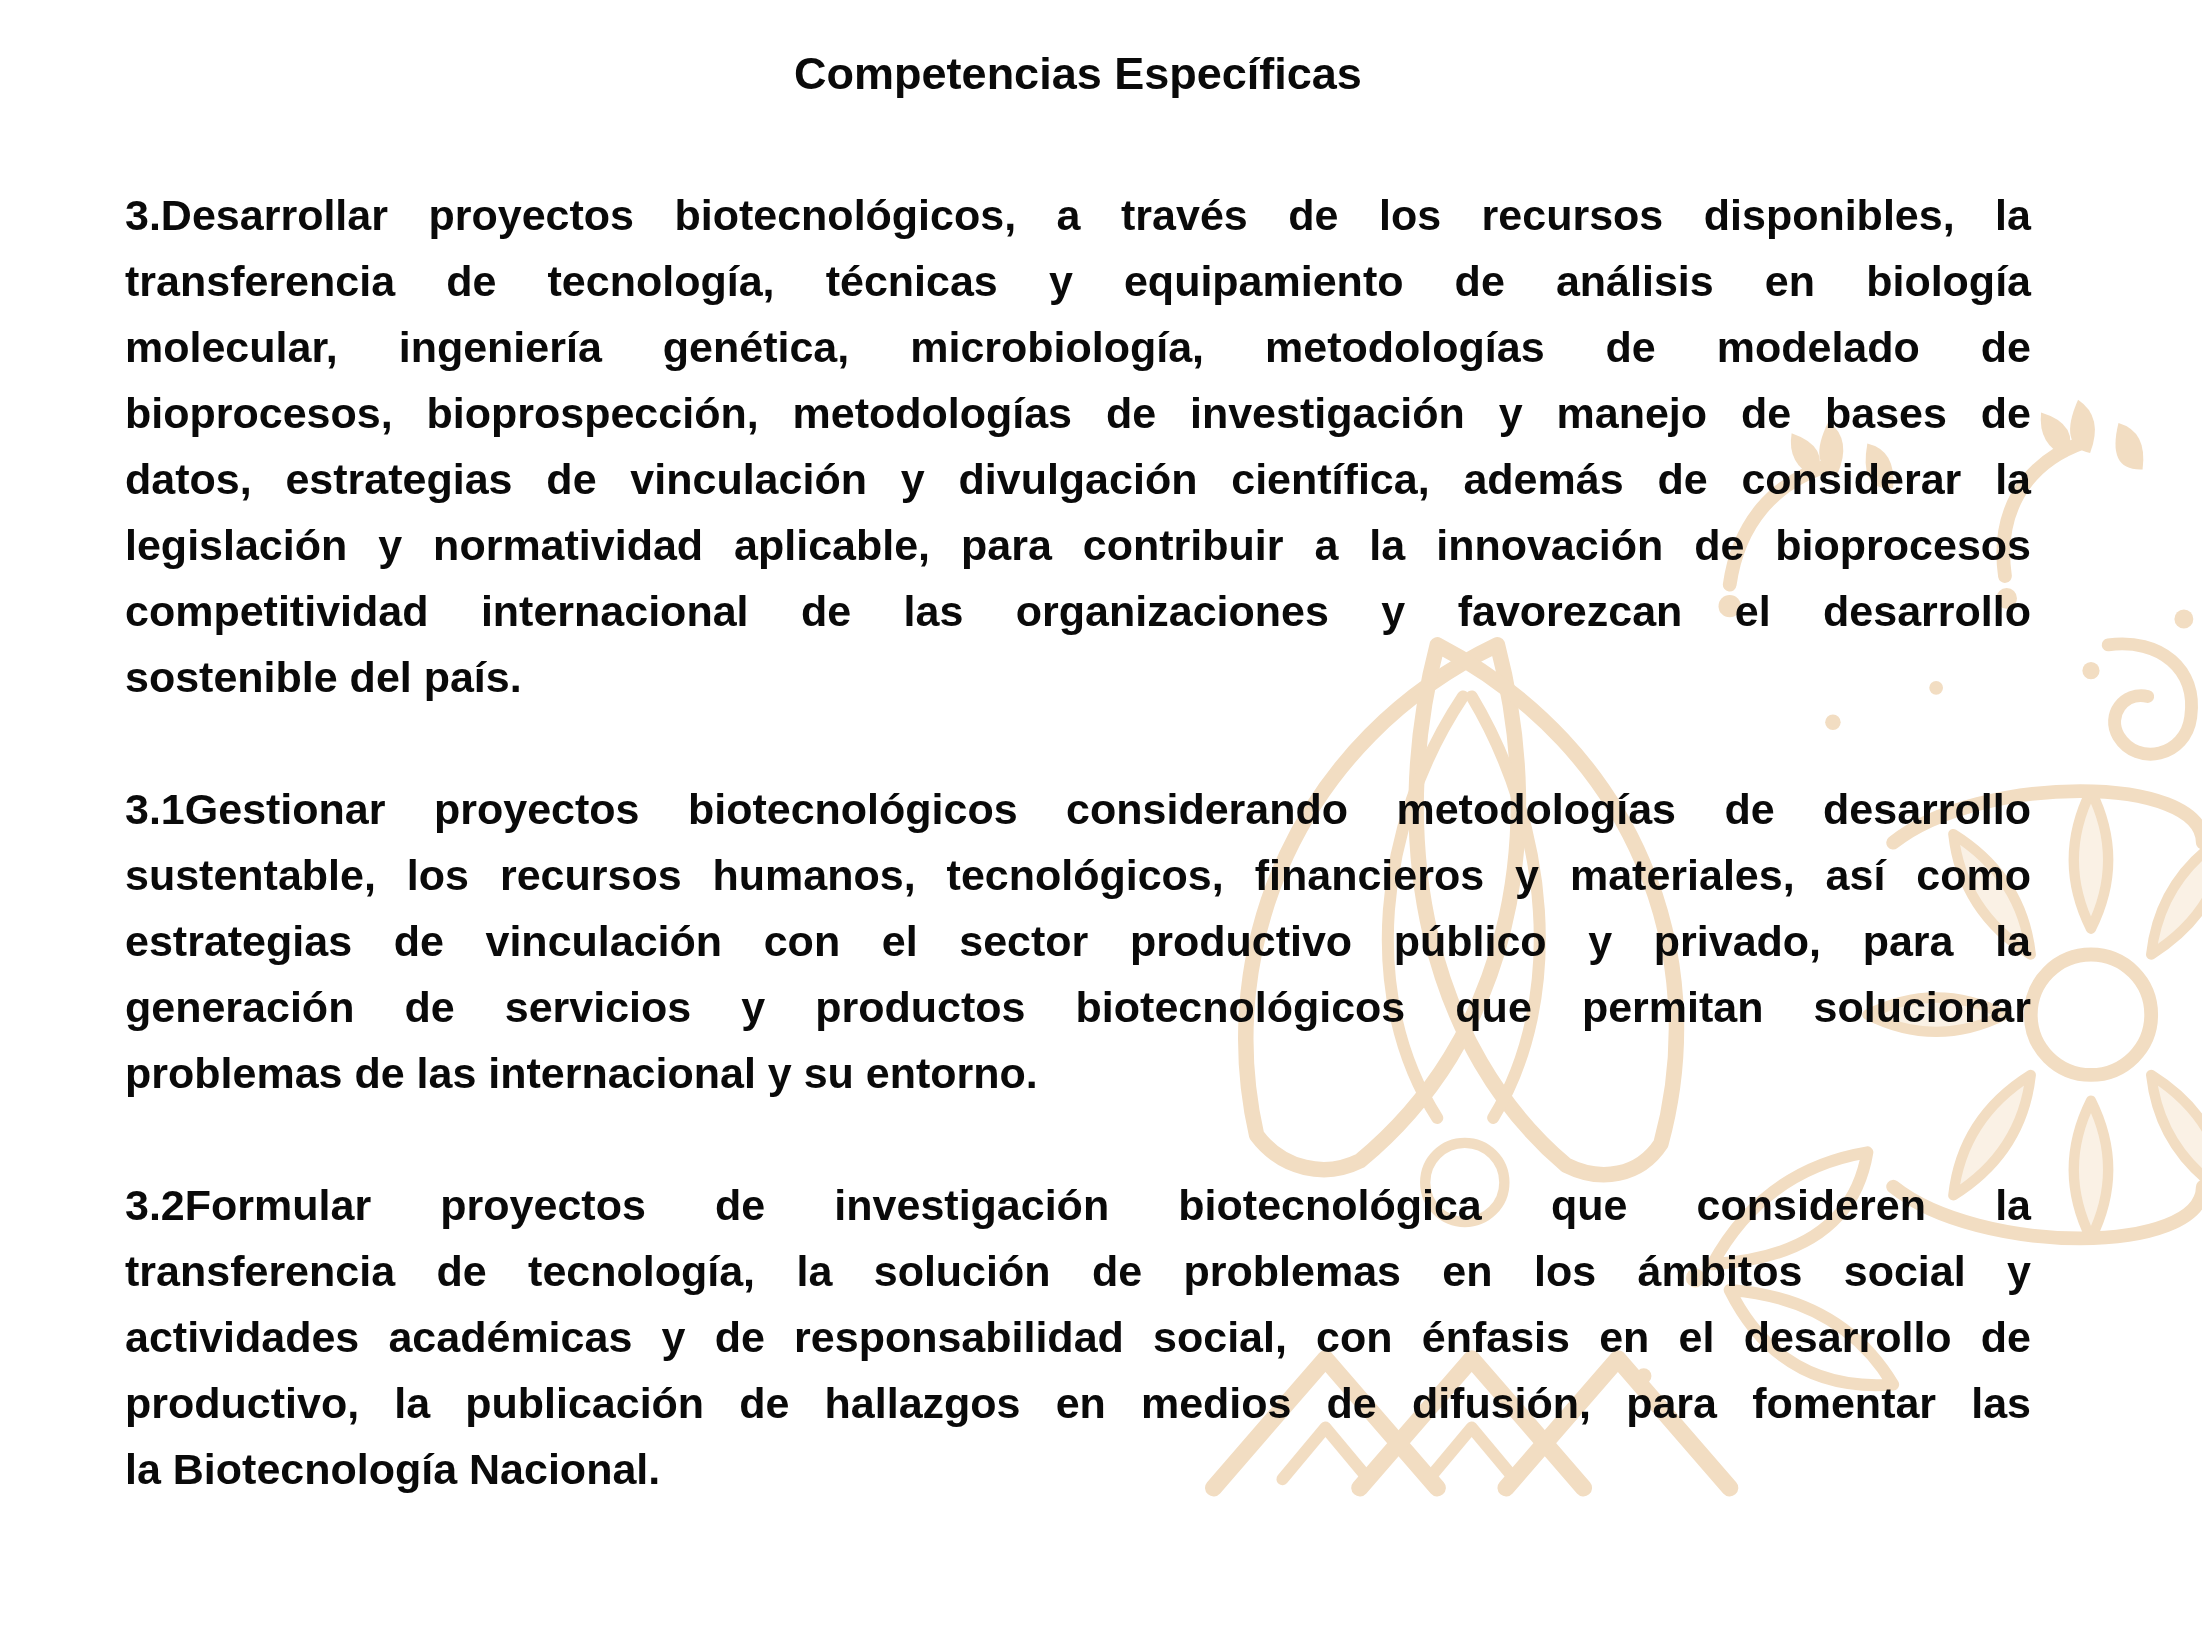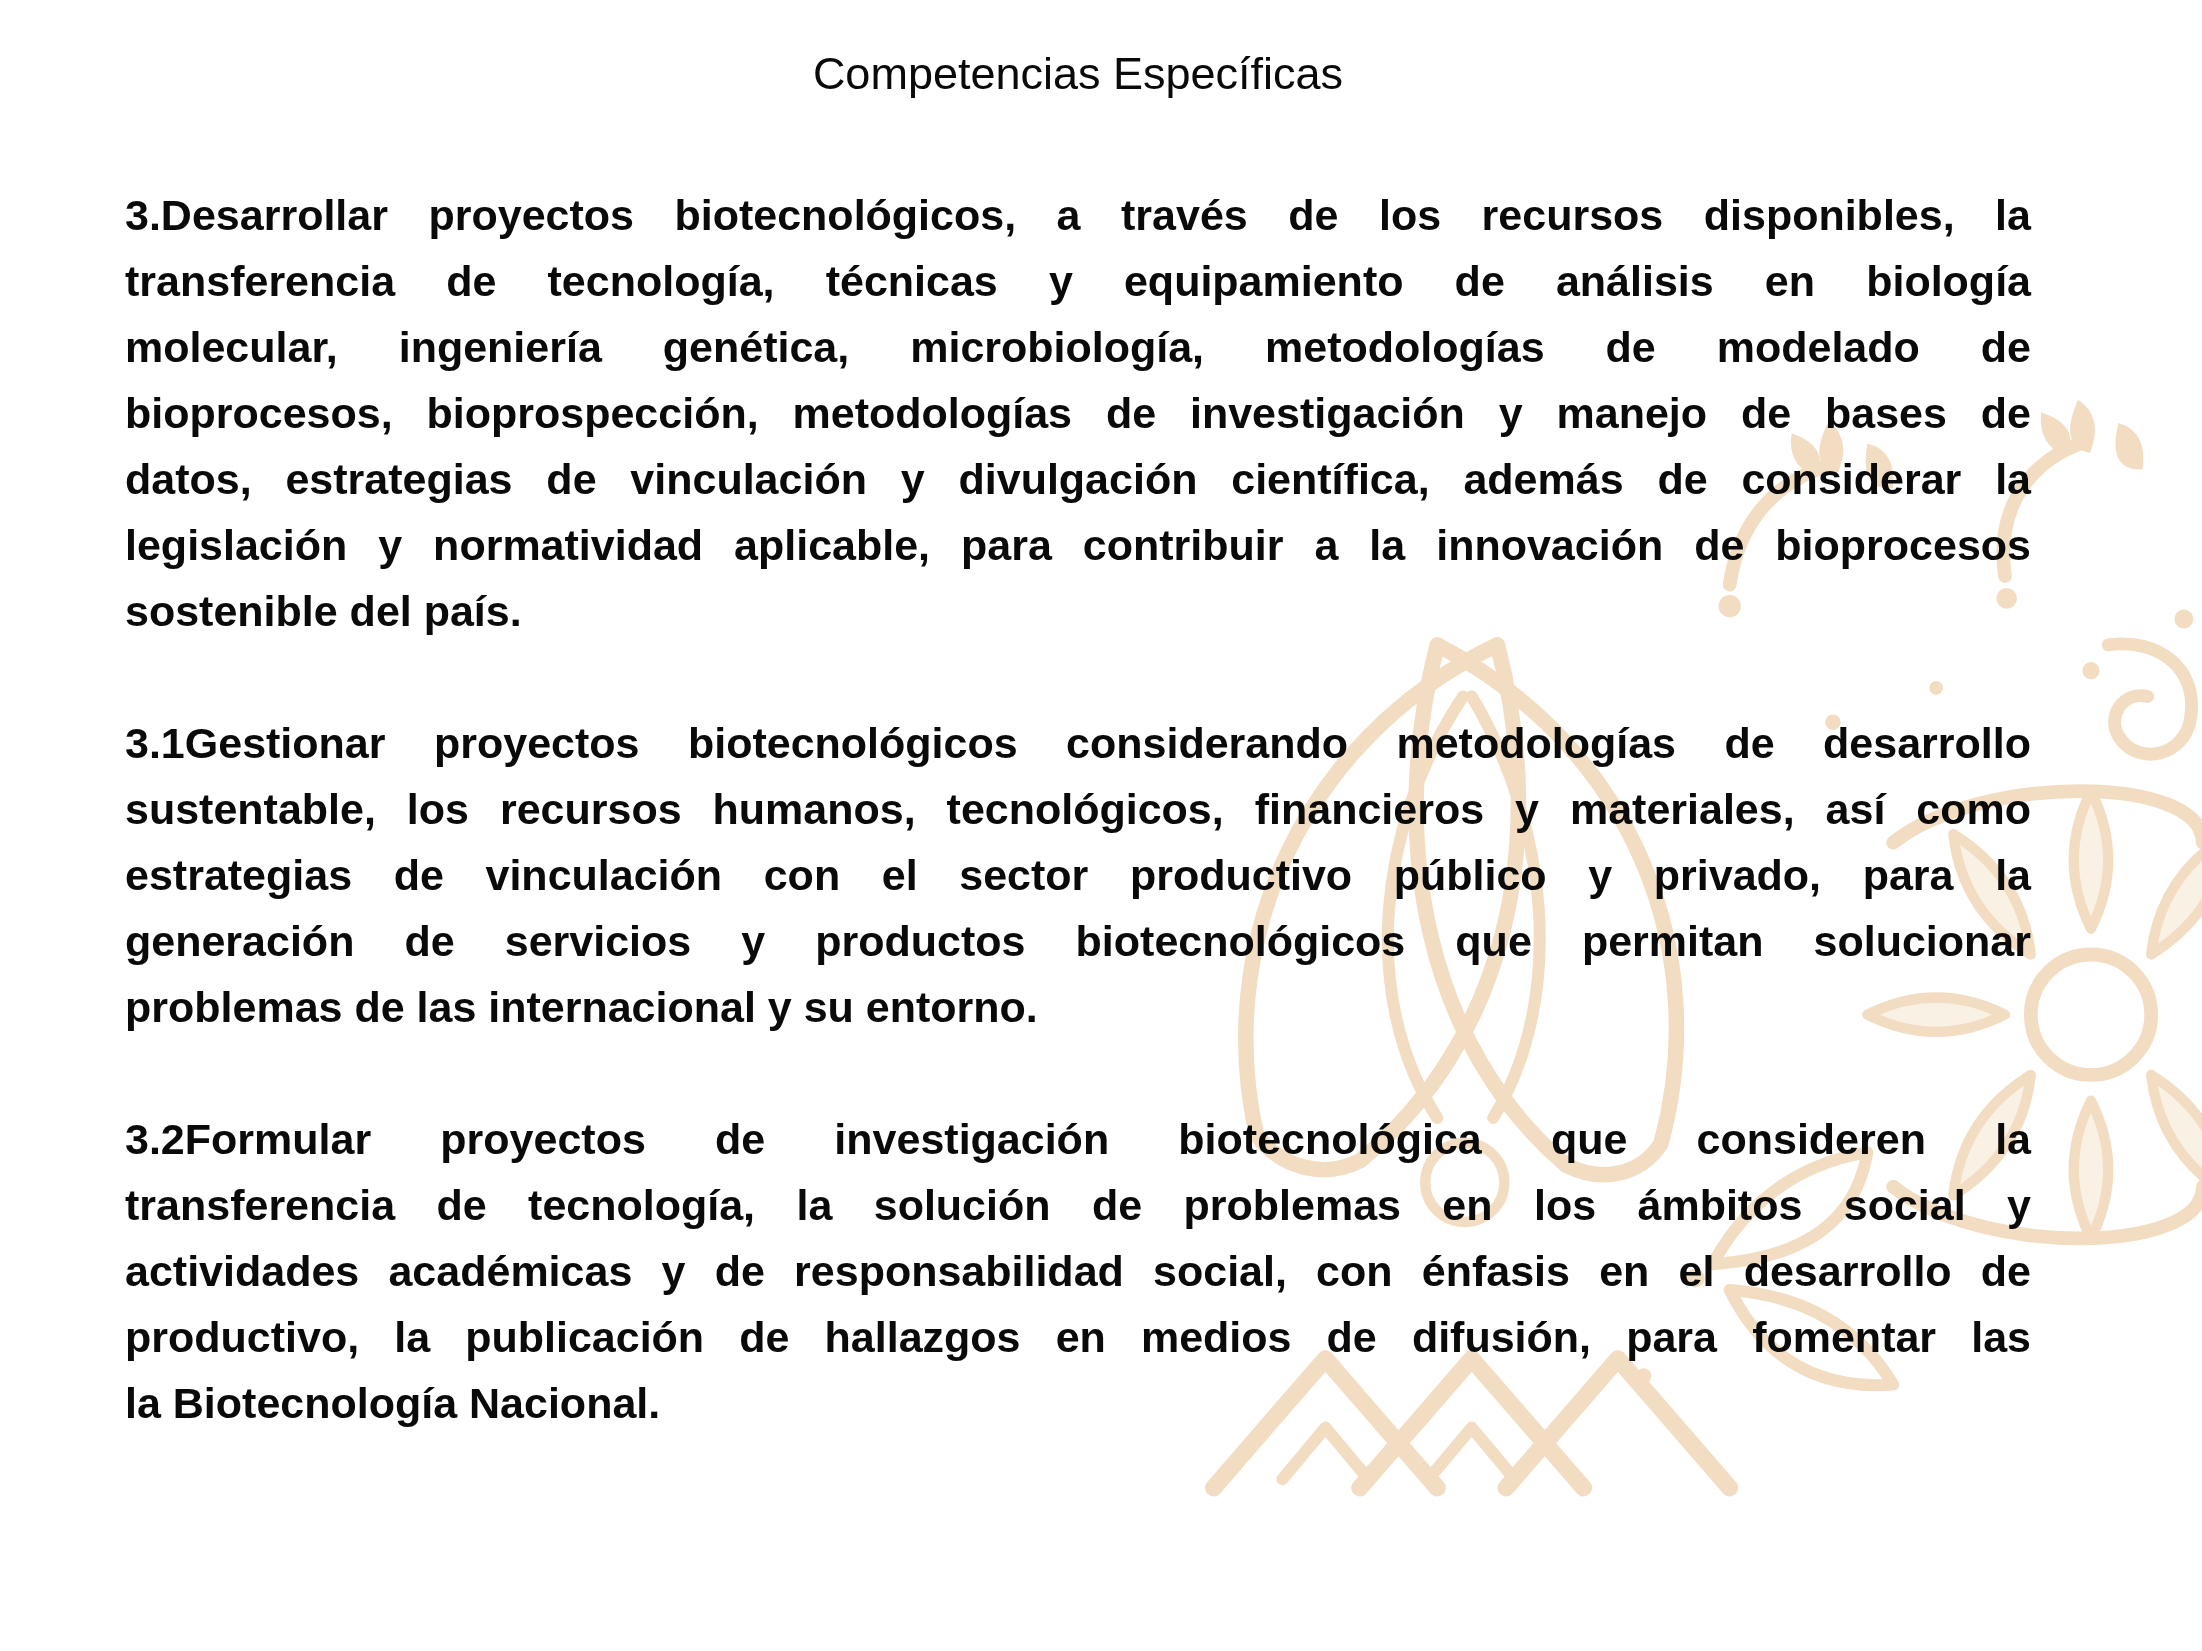--- a/index.html
+++ b/index.html
@@ -33,21 +33,21 @@
   .content{
     position:absolute;
     left:125px;
     top:47px;
     width:1906px;
     z-index:1;
   }
   .title{
     font-size:45px;
     line-height:53px;
-    font-weight:normal;
+    font-weight:bold;
     text-align:center;
     letter-spacing:0px;
     margin-bottom:82px;
   }
   .paragraph{margin-bottom:66px;}
   .paragraph:last-child{margin-bottom:0;}
   .line{
     font-size:43px;
     line-height:66px;
     text-align:justify;
@@ -133,20 +133,21 @@
   <div class="content">
     <div class="title">Competencias Específicas</div>
     <div>
         <div class="paragraph">
           <div class="line">3.Desarrollar proyectos biotecnológicos, a través de los recursos disponibles, la</div>
           <div class="line">transferencia de tecnología, técnicas y equipamiento de análisis en biología</div>
           <div class="line">molecular, ingeniería genética, microbiología, metodologías de modelado de</div>
           <div class="line">bioprocesos, bioprospección, metodologías de investigación y manejo de bases de</div>
           <div class="line">datos, estrategias de vinculación y divulgación científica, además de considerar la</div>
           <div class="line">legislación y normatividad aplicable, para contribuir a la innovación de bioprocesos</div>
+          <div class="line">competitividad internacional de las organizaciones y favorezcan el desarrollo</div>
           <div class="line last">sostenible del país.</div>
         </div>
         <div class="paragraph">
           <div class="line">3.1Gestionar proyectos biotecnológicos considerando metodologías de desarrollo</div>
           <div class="line">sustentable, los recursos humanos, tecnológicos, financieros y materiales, así como</div>
           <div class="line">estrategias de vinculación con el sector productivo público y privado, para la</div>
           <div class="line">generación de servicios y productos biotecnológicos que permitan solucionar</div>
           <div class="line last">problemas de las internacional y su entorno.</div>
         </div>
         <div class="paragraph">

